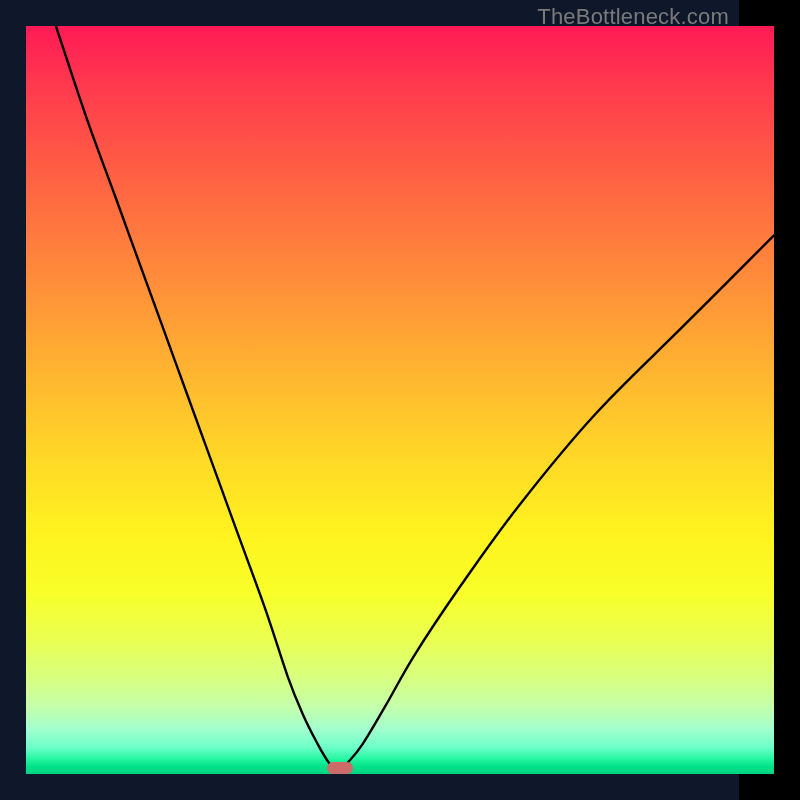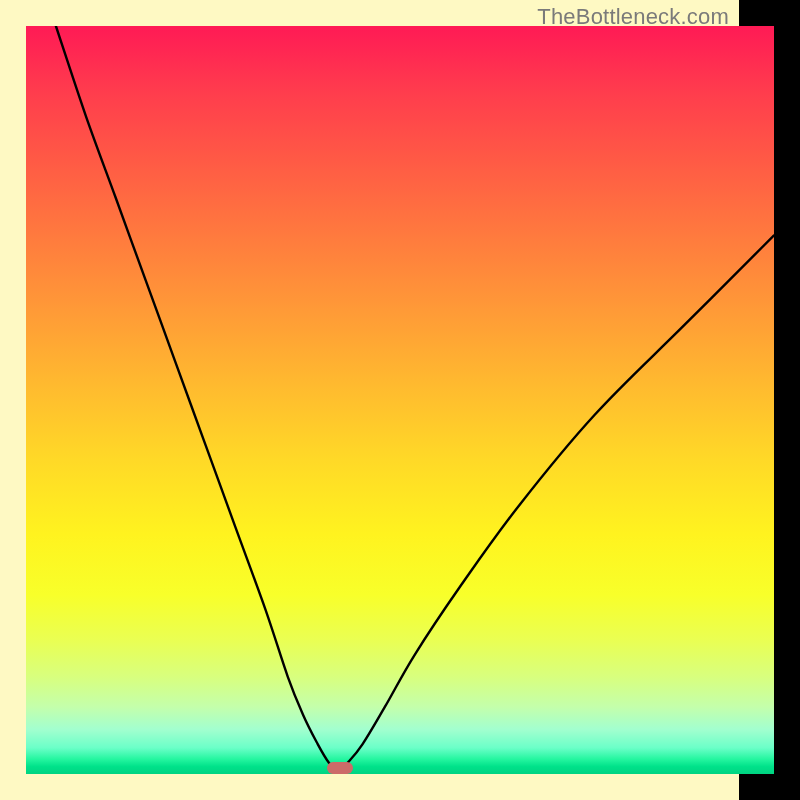--- a/index.html
+++ b/index.html
@@ -6,21 +6,21 @@
     margin: 0;
     padding: 0;
     width: 800px;
     height: 800px;
     background: #000;
     font-family: Arial, Helvetica, sans-serif;
   }
   .outer {
     width: 739px;
     height: 800px;
-    background: #fef9c3;
+    background: #0f172a;
     position: relative;
     text-align: right;
   }
   .watermark {
     position: absolute;
     top: 4px;
     right: 10px;
     color: #7a7a7a;
     font-size: 22px;
     font-weight: 500;

